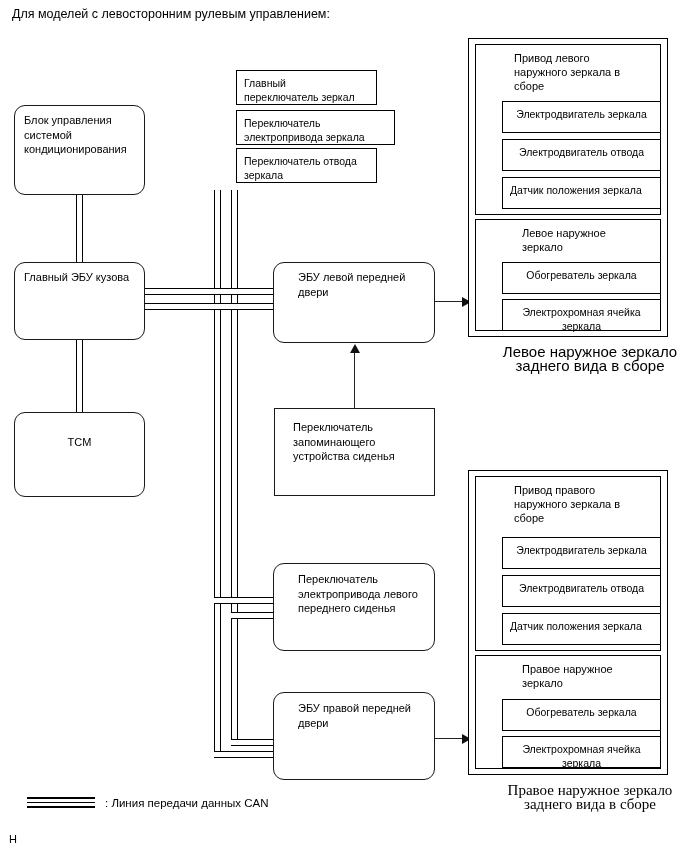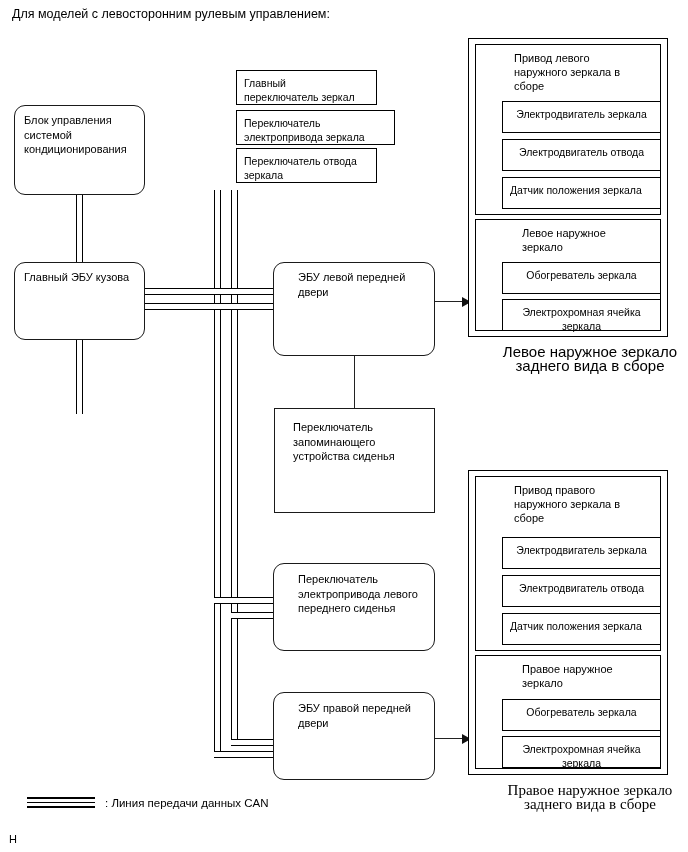--- a/index.html
+++ b/index.html
@@ -135,39 +135,42 @@
   <div class="arrow-r" style="left:462px;top:734px;"></div>
 
   <div class="node round" style="left:14px;top:105px;width:131px;height:90px;">
     <div class="txt">Блок управления системой кондиционирования</div>
   </div>
 
   <div class="node round" style="left:14px;top:262px;width:131px;height:78px;">
     <div class="txt">Главный ЭБУ кузова</div>
   </div>
 
+  <div class="node round" style="left:14px;top:412px;width:131px;height:85px;">
+    <div class="txt center" style="top:22px;">TCM</div>
+  </div>
 
 
   <div class="comp" style="left:236px;top:70px;width:141px;height:35px;">
     <div class="txt">Главный переключатель зеркал</div>
   </div>
 
   <div class="comp" style="left:236px;top:110px;width:159px;height:35px;">
     <div class="txt">Переключатель электропривода зеркала</div>
   </div>
 
   <div class="comp" style="left:236px;top:148px;width:141px;height:35px;">
     <div class="txt">Переключатель отвода зеркала</div>
   </div>
 
-  <div class="node round" style="left:273px;top:262px;width:162px;height:94px;">
+  <div class="node round" style="left:273px;top:262px;width:162px;height:81px;">
     <div class="txt" style="left:24px;top:7px;right:8px;">ЭБУ левой передней двери</div>
   </div>
 
-  <div class="node" style="left:274px;top:408px;width:161px;height:105px;">
+  <div class="node" style="left:274px;top:408px;width:161px;height:88px;">
     <div class="txt" style="left:18px;top:11px;right:8px;">Переключатель запоминающего устройства сиденья</div>
   </div>
 
   <div class="node round" style="left:273px;top:563px;width:162px;height:88px;">
     <div class="txt" style="left:24px;top:8px;right:8px;">Переключатель электропривода левого переднего сиденья</div>
   </div>
 
   <div class="node round" style="left:273px;top:692px;width:162px;height:88px;">
     <div class="txt" style="left:24px;top:8px;right:8px;">ЭБУ правой передней двери</div>
   </div>

